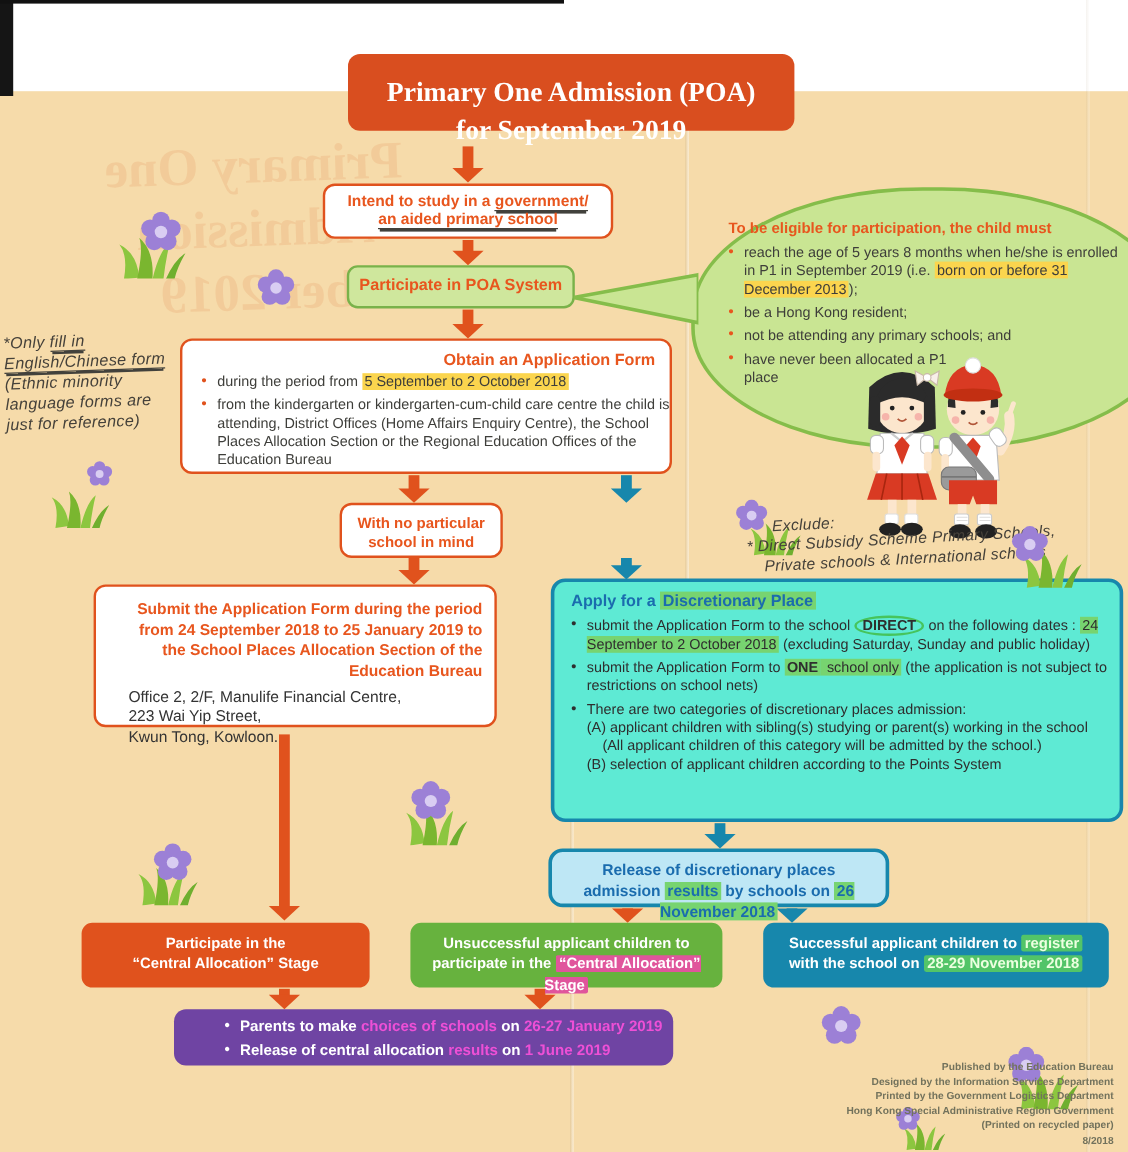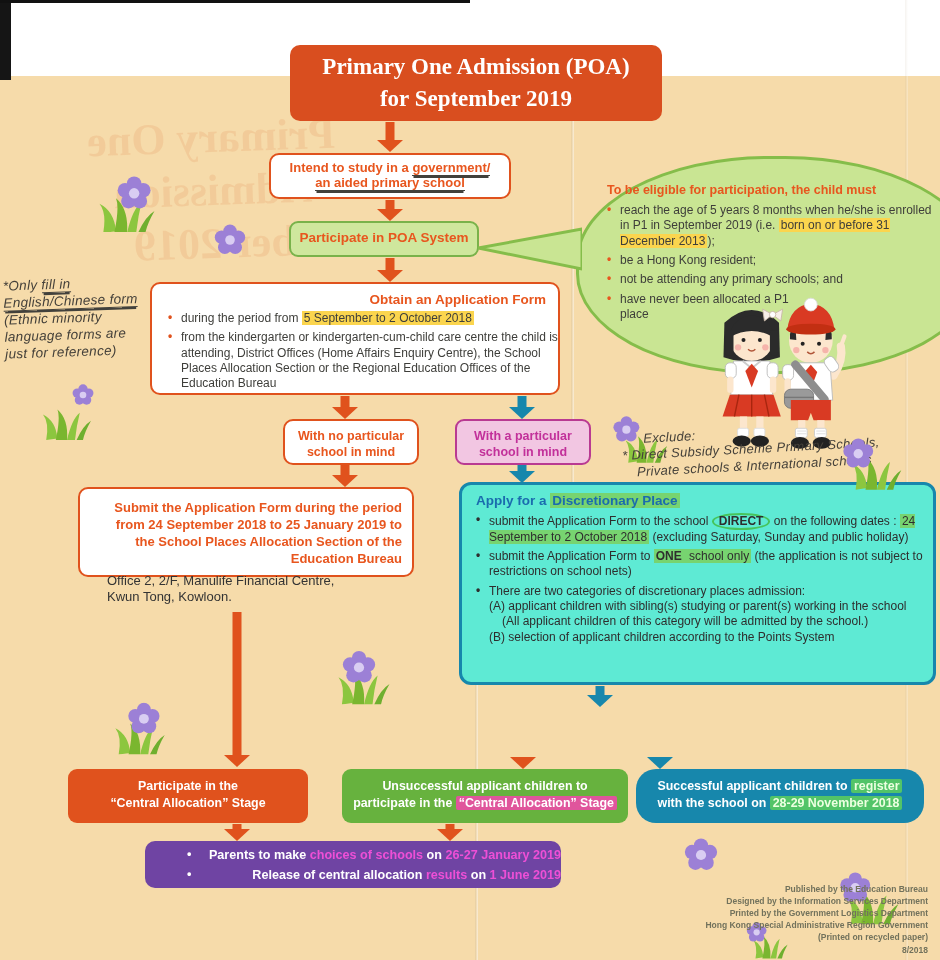--- a/index.html
+++ b/index.html
@@ -9,23 +9,23 @@
   
   .top-white{left:0;top:0;width:940px;height:76px;background:#fff;}
   .edge-left{left:0;top:0;width:11px;height:80px;background:#151515;}
   .edge-top{left:0;top:0;width:470px;height:3px;background:#111;}
   .crease{width:3px;background:linear-gradient(to right,rgba(120,90,40,.12),rgba(255,255,255,.55));}
   
   .ghost{left:58px;top:112px;width:310px;transform:scaleX(-1) rotate(2deg);
          font-family:"Liberation Serif",serif;font-weight:bold;font-size:44px;line-height:1.2;
          color:#d96a2c;opacity:.13;text-align:center;}
   
-  .title-box{left:290px;top:45px;width:372px;height:76px;background:#d94e1f;border-radius:10px;
+  .title-box{left:290px;top:45px;width:372px;height:64px;background:#d94e1f;border-radius:10px;
              color:#fff;font-family:"Liberation Serif",serif;font-weight:bold;font-size:23px;
-             text-align:center;line-height:1.4;padding-top:6px;box-sizing:border-box;}
+             text-align:center;line-height:1.4;padding-top:16px;box-sizing:border-box;}
   
   .wbox{background:#fff;border:2.5px solid #e0521d;border-radius:10px;box-sizing:border-box;}
   .orange-t{color:#e8561e;font-weight:bold;text-align:right;}
   .intend{left:269px;top:153px;width:242px;height:46px;font-size:13px;text-align:center;padding-top:5px;}
   .poa{left:289px;top:221px;width:190px;height:36px;background:#cfe79d;border:2.5px solid #79b24a;
        border-radius:9px;box-sizing:border-box;text-align:center;font-size:13.5px;padding-top:7px;}
   
   .arrow{position:absolute;width:26px;}
   .arrow .shaft{position:absolute;left:50%;transform:translateX(-50%);width:9px;top:0;bottom:11px;background:var(--c);}
   .arrow .head{position:absolute;bottom:0;left:50%;transform:translateX(-50%);width:0;height:0;
@@ -48,40 +48,40 @@
   .note-left{left:4px;top:276px;width:152px;font-size:13.5px;transform:rotate(-2deg);}
   .hand-ul{border-bottom:1.5px solid #42413c;box-shadow:0 3.5px 0 -1.5px #42413c;}
   .exclude{left:608px;top:424px;width:330px;font-size:13px;transform:rotate(-3deg);z-index:5;}
   .exclude .l2{padding-left:14px;} .exclude .l3{padding-left:28px;}
   
   .branch{height:46px;text-align:center;font-size:12.5px;line-height:1.3;padding-top:7px;}
   .br-left{left:283px;top:419px;width:136px;}
   .br-right{left:455px;top:419px;width:136px;background:#f2c6e2;border:2.5px solid #b93a92;
             border-radius:9px;box-sizing:border-box;color:#c2309a;font-weight:bold;}
   
-  .submit{left:78px;top:487px;width:336px;height:90px;padding:11px 10px 16px 14px;font-size:13px;}
+  .submit{left:78px;top:487px;width:336px;height:119px;padding:11px 10px 16px 14px;font-size:13px;}
   .submit .addr{color:#333;font-weight:normal;margin-top:5px;padding-left:13px;line-height:1.3;}
   
   .cyanbox{background:#5eead4;border:3px solid #1787ac;border-radius:12px;box-sizing:border-box;}
   .apply{left:459px;top:482px;width:477px;height:203px;z-index:1;padding:8px 10px 0 14px;font-size:12px;color:#2e2e2e;}
   .apply-h{color:#1a6cae;font-size:13.5px;margin-bottom:5px;font-weight:bold;}
   .apply ul.dots li::before{color:#2e2e2e;}
   .subline{padding-left:13px;line-height:1.28;}
   .subline2{padding-left:26px;line-height:1.28;}
   .release{left:457px;top:707px;width:284px;height:49px;background:#bee7f5;text-align:center;
            color:#1a6cae;font-weight:bold;font-size:13px;line-height:1.35;padding:6px 14px 0 14px;}
   
   .bbox{height:54px;border-radius:9px;color:#fff;font-weight:bold;font-size:12.4px;text-align:center;
         line-height:1.4;box-sizing:border-box;padding:9px 10px 0 10px;}
   .b-orange{left:68px;top:769px;width:240px;background:#e0521d;}
-  .b-green{left:342px;top:769px;width:286px;background:#67b23e;}
-  .b-teal{left:636px;top:769px;width:288px;background:#1787ac;border-radius:20px;}
+  .b-green{left:342px;top:769px;width:260px;background:#67b23e;}
+  .b-teal{left:636px;top:769px;width:288px;background:#1787ac;}
   .purple{left:145px;top:841px;width:416px;height:47px;background:#6f44a3;border-radius:10px;
           color:#fff;font-weight:bold;font-size:12.6px;box-sizing:border-box;padding:6px 0 0 42px;}
-  .purple li{margin-bottom:1px;text-align:right;}
+  .purple li{margin-bottom:1px;}
   .purple ul.dots{color:#fff;font-size:12.6px;}
   .purple ul.dots li::before{color:#fff;}
   
   .footer{right:12px;top:884px;width:320px;text-align:right;font-size:8.5px;line-height:1.4;color:#72725c;font-weight:bold;}
   
   .hl-yellow{background:#fbd54e;padding:0 2px;}
   .hl-green{background:#77d470;padding:0 2px;}
   .hl-green-dk{background:#52c468;color:#ecffe0;padding:0 3px;border-radius:2px;}
   .hl-pink{background:#e0559c;color:#fff;padding:0 3px;border-radius:2px;}
   .txt-magenta{color:#ee4fd6;}
@@ -261,23 +261,20 @@
   <div class="abs hand note-left">
     <div><span>*Only </span><span class="hand-ul">fill in</span></div>
     <div><span class="hand-ul">English/Chinese form</span></div>
     <div><span>(Ethnic minority</span></div>
     <div><span>language forms are</span></div>
     <div><span>just for reference)</span></div>
   </div>
 
   <div class="abs wbox branch br-left orange-t">
     <span>With no particular school in mind</span>
-  </div>
-  <div class="abs branch br-right">
-    <span>With a particular school in mind</span>
   </div>
 
   <svg class="abs kids" style="left:688px;top:290px" width="182" height="172" viewBox="0 0 200 185">
     <g>
       <path d="M40,34 Q70,6 100,34 L101,72 Q70,82 39,72 Z" fill="#2b2b2b"></path>
       <circle cx="70" cy="52" r="24" fill="#fce6cd"></circle>
       <path d="M46,50 A24,24 0 0 1 94,50 Q70,36 46,50 Z" fill="#2b2b2b"></path>
       <rect x="41" y="42" width="9" height="28" rx="4" fill="#2b2b2b"></rect>
       <rect x="90" y="42" width="9" height="28" rx="4" fill="#2b2b2b"></rect>
       <path d="M93,25 L104,19 L102,32 Z" fill="#f7efe8" stroke="#c9b8a8"></path>
@@ -340,36 +337,40 @@
   <div class="abs hand exclude">
     <div class="l1" style="padding-left:36px">Exclude:</div>
     <div class="l2">* Direct Subsidy Scheme Primary Schools,</div>
     <div class="l3">Private schools &amp; International schools</div>
   </div>
 
   <div class="abs wbox submit">
     <div class="orange-t" style="line-height:1.3">Submit the Application Form during the period from 24 September 2018 to 25 January 2019 to the School Places Allocation Section of the Education Bureau</div>
     <div class="addr">
       <div>Office 2, 2/F, Manulife Financial Centre,</div>
+      <div>223 Wai Yip Street,</div>
       <div>Kwun Tong, Kowloon.</div>
     </div>
   </div>
 
   <div class="abs cyanbox apply">
     <div class="apply-h"><span class="bold">Apply for a </span><span class="bold hl-green">Discretionary Place</span></div>
     <ul class="dots" style="font-size:12px;color:#2e2e2e;width:448px">
       <li><span>submit the Application Form to the school </span><span class="circled">DIRECT</span><span> on the following dates : </span><span class="hl-green">24 September to 2 October 2018</span><span> (excluding Saturday, Sunday and public holiday)</span></li>
       <li><span>submit the Application Form to </span><span class="bold hl-green">ONE</span><span class="hl-green"> school only</span><span> (the application is not subject to restrictions on school nets)</span></li>
       <li style="margin-bottom:0"><span>There are two categories of discretionary places admission:</span></li>
     </ul>
     <div class="subline">(A) applicant children with sibling(s) studying or parent(s) working in the school</div>
     <div class="subline2">(All applicant children of this category will be admitted by the school.)</div>
     <div class="subline">(B) selection of applicant children according to the Points System</div>
   </div>
 
+  <div class="abs cyanbox release">
+    <span><span>Release of discretionary places admission </span><span class="hl-green">results</span><span> by schools on </span><span class="hl-green">26 November 2018</span></span>
+  </div>
 
   <div class="abs bbox b-orange">
     <div>Participate in the</div>
     <div>“Central Allocation” Stage</div>
   </div>
   <div class="abs bbox b-green">
     <span><span>Unsuccessful applicant children to participate in the </span><span class="hl-pink">“Central Allocation” Stage</span></span>
   </div>
   <div class="abs bbox b-teal">
     <span><span>Successful applicant children to </span><span class="hl-green-dk">register</span><span> with the school on </span><span class="hl-green-dk">28-29 November 2018</span></span>

